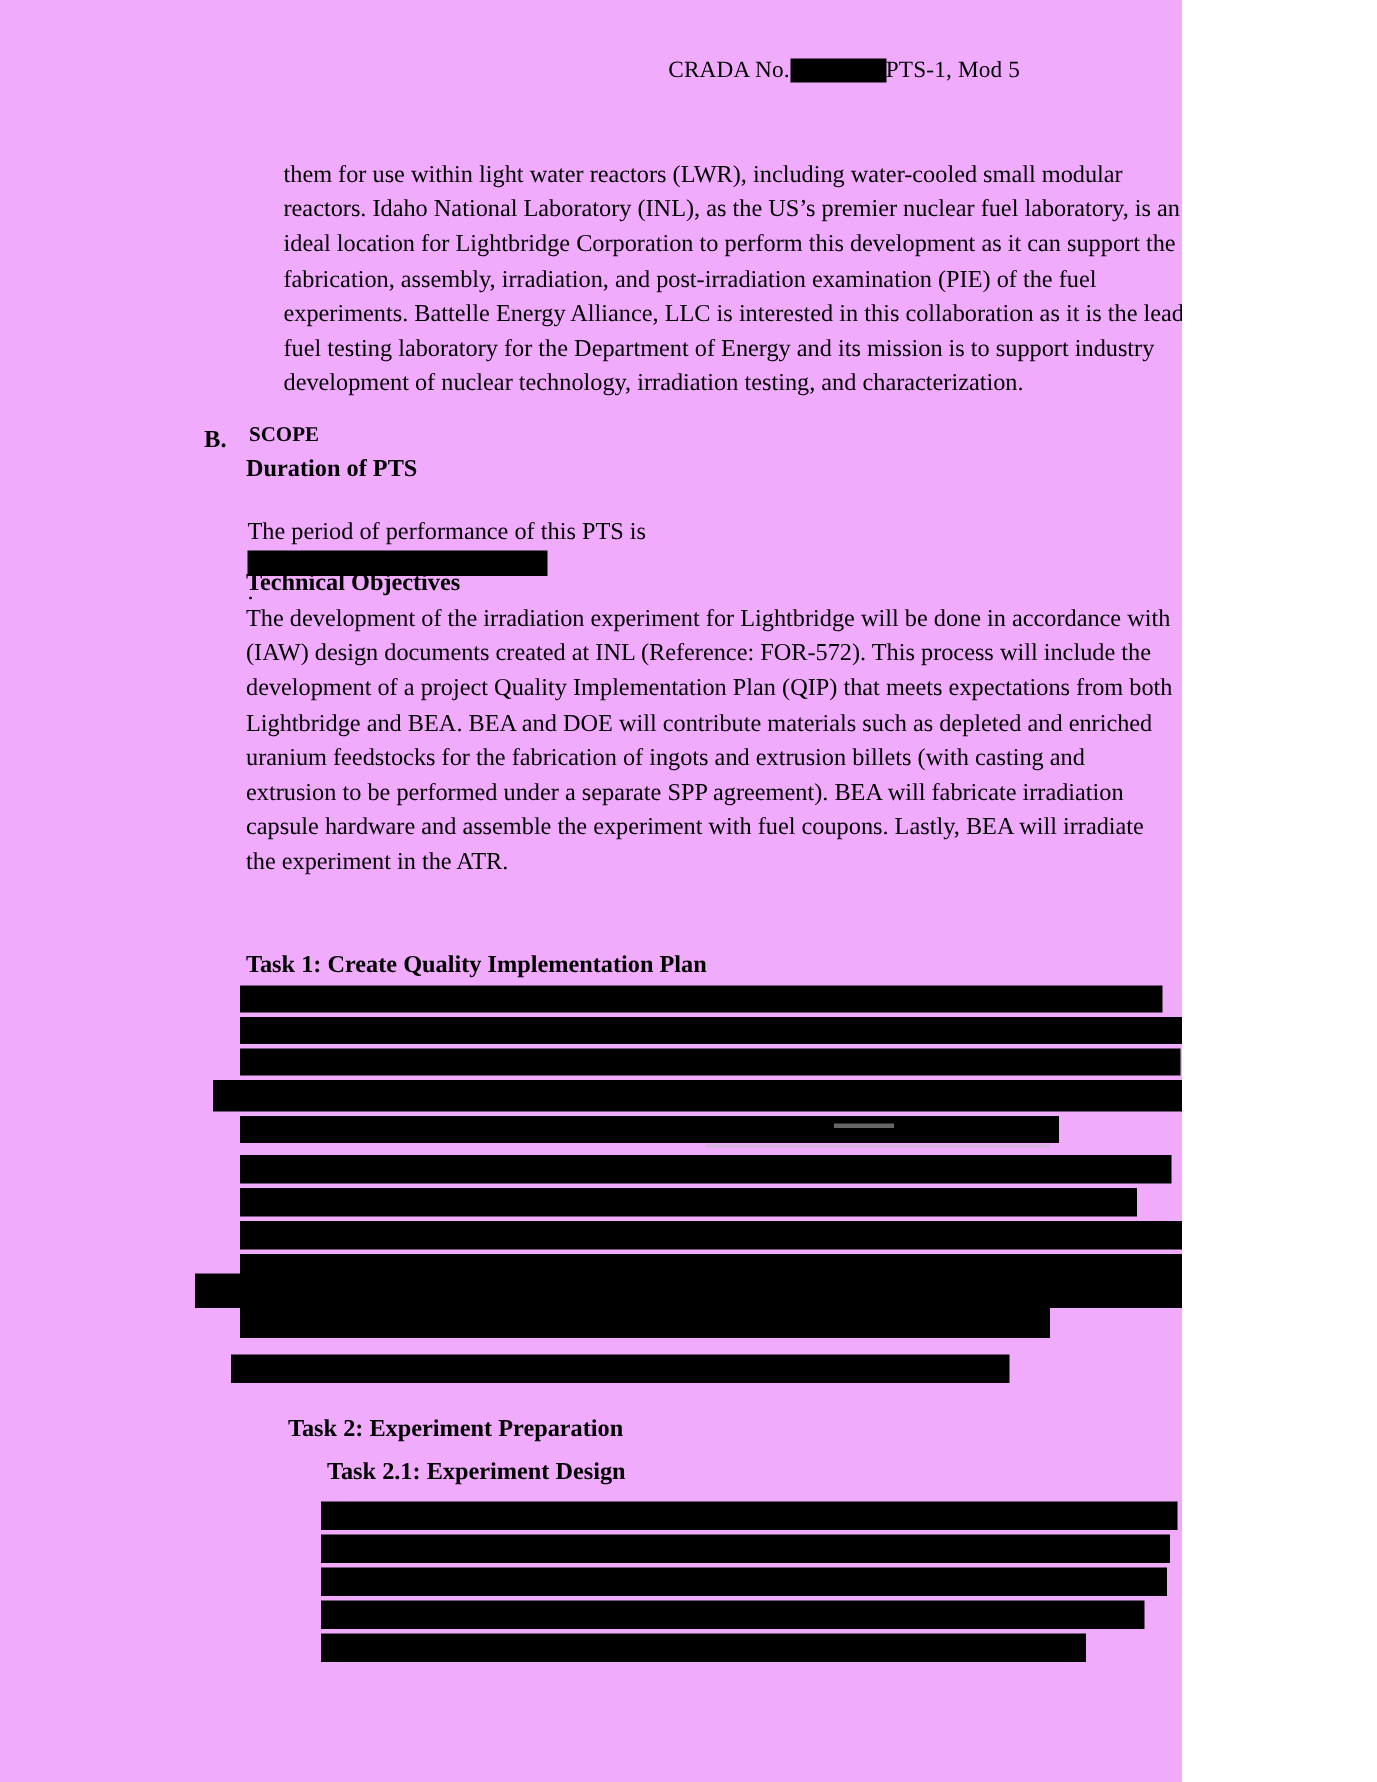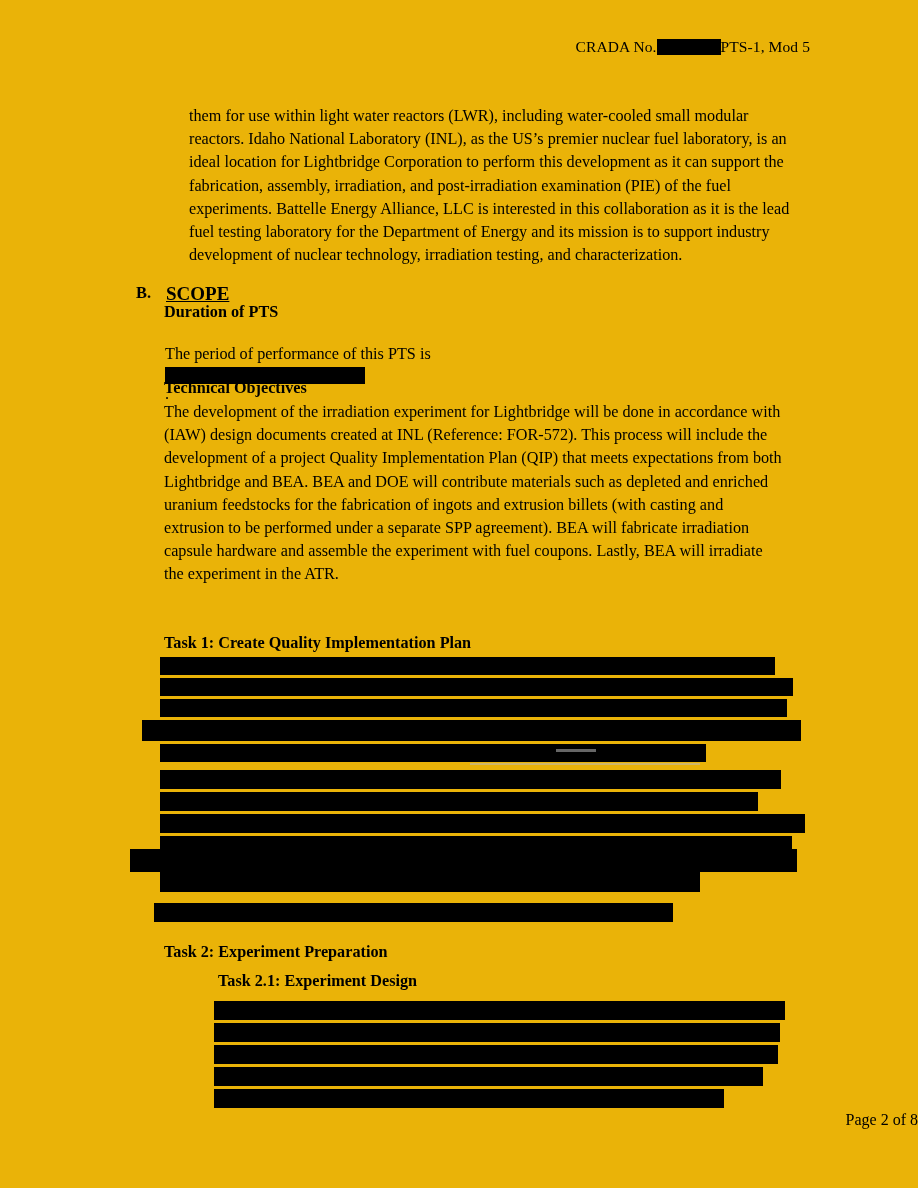--- a/index.html
+++ b/index.html
@@ -6,23 +6,23 @@
     margin: 0;
     padding: 0;
     background: #ffffff;
   }
   body {
     font-family: "Liberation Serif", "DejaVu Serif", serif;
     color: #000000;
   }
   #page {
     position: relative;
-    width: 918px;
+    width: 788px;
     height: 1188px;
-    background: #eab308;
+    background: #f0abfc;
     overflow: hidden;
   }
 
   
   .header {
     position: absolute;
     top: 38px;
     right: 108px;
     font-size: 15.5px;
     letter-spacing: 0.1px;
@@ -44,24 +44,23 @@
     left: 189px;
     width: 604px;
     font-size: 16.2px;
     line-height: 23.2px;
     text-align: left;
   }
   .para-intro { top: 105px; }
 
   .section-heading {
     position: absolute;
-    font-size: 19px;
+    font-size: 14px;
     font-weight: bold;
     white-space: nowrap;
-    text-decoration: underline;
   }
   .section-letter {
     position: absolute;
     left: 136px;
     top: 283px;
     font-size: 16.4px;
     font-weight: bold;
   }
   .section-title-scope {
     left: 166px;
@@ -162,21 +161,21 @@
     <span class="duration-redaction"></span>
     <span>.</span>
   </div>
 
   <div class="sub-heading" style="top:379px;">Technical Objectives</div>
   <div class="block-para" style="top:401px;">The development of the irradiation experiment for Lightbridge will be done in accordance with (IAW) design documents created at INL (Reference: FOR-572). This process will include the development of a project Quality Implementation Plan (QIP) that meets expectations from both Lightbridge and BEA. BEA and DOE will contribute materials such as depleted and enriched uranium feedstocks for the fabrication of ingots and extrusion billets (with casting and extrusion to be performed under a separate SPP agreement). BEA will fabricate irradiation capsule hardware and assemble the experiment with fuel coupons. Lastly, BEA will irradiate the experiment in the ATR.</div>
 
 
   <div class="sub-heading" style="top:634px;">Task 1: Create Quality Implementation Plan</div>
 
-  <div class="sub-heading" style="top:943px;">Task 2: Experiment Preparation</div>
+  <div class="sub-heading" style="top:943px;margin-left:28px;">Task 2: Experiment Preparation</div>
   <div class="sub-heading" style="left:218px; top:972px;">Task 2.1: Experiment Design</div>
 
   <div class="redaction-group">
       <div class="redaction" style="left: 160px; top: 657px; width: 615px; height: 18px; background: rgb(0, 0, 0);"></div>
       <div class="redaction" style="left: 160px; top: 678px; width: 633px; height: 18px; background: rgb(0, 0, 0);"></div>
       <div class="redaction" style="left: 160px; top: 699px; width: 627px; height: 18px; background: rgb(0, 0, 0);"></div>
       <div class="redaction" style="left: 142px; top: 720px; width: 659px; height: 21px; background: rgb(0, 0, 0);"></div>
       <div class="redaction" style="left: 160px; top: 744px; width: 546px; height: 18px; background: rgb(0, 0, 0);"></div>
     </div>
   <div class="redaction-group">

